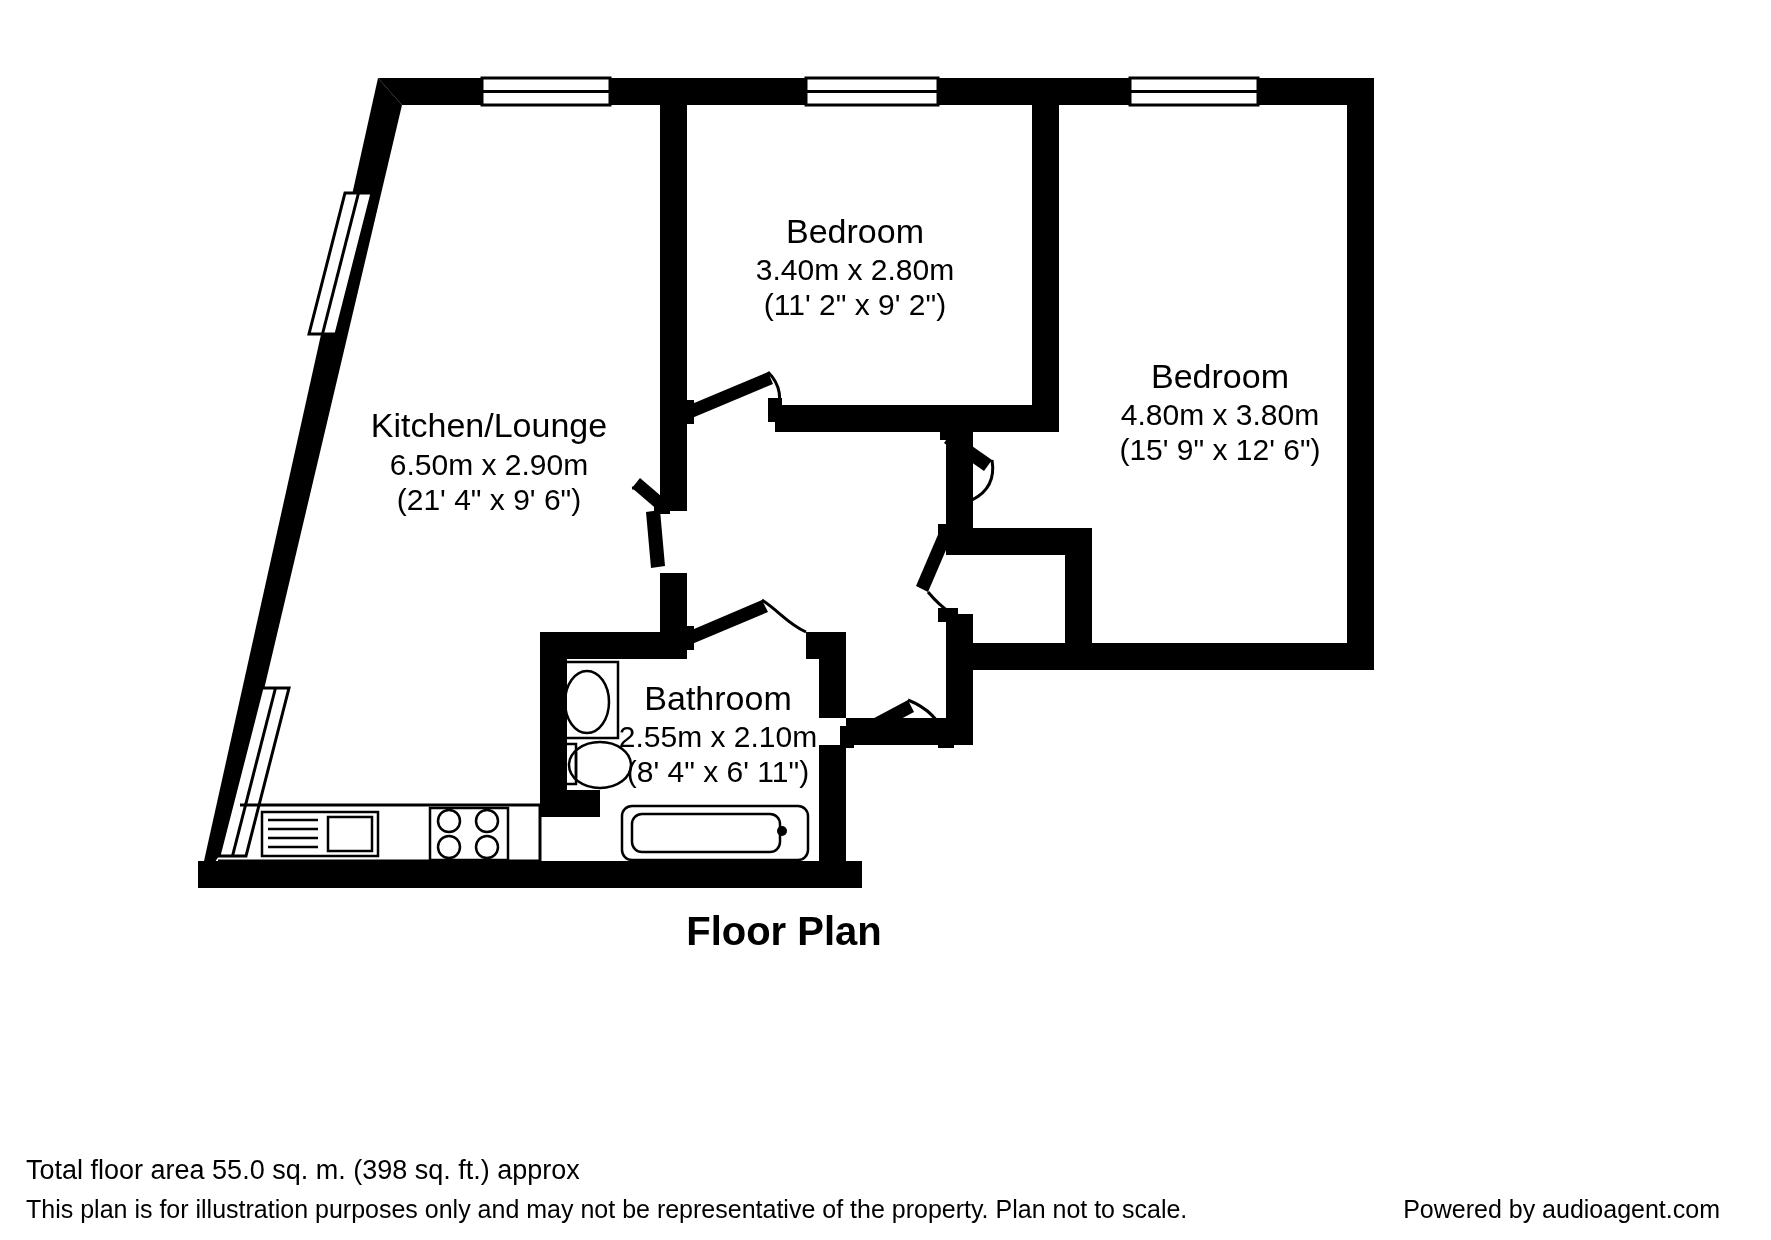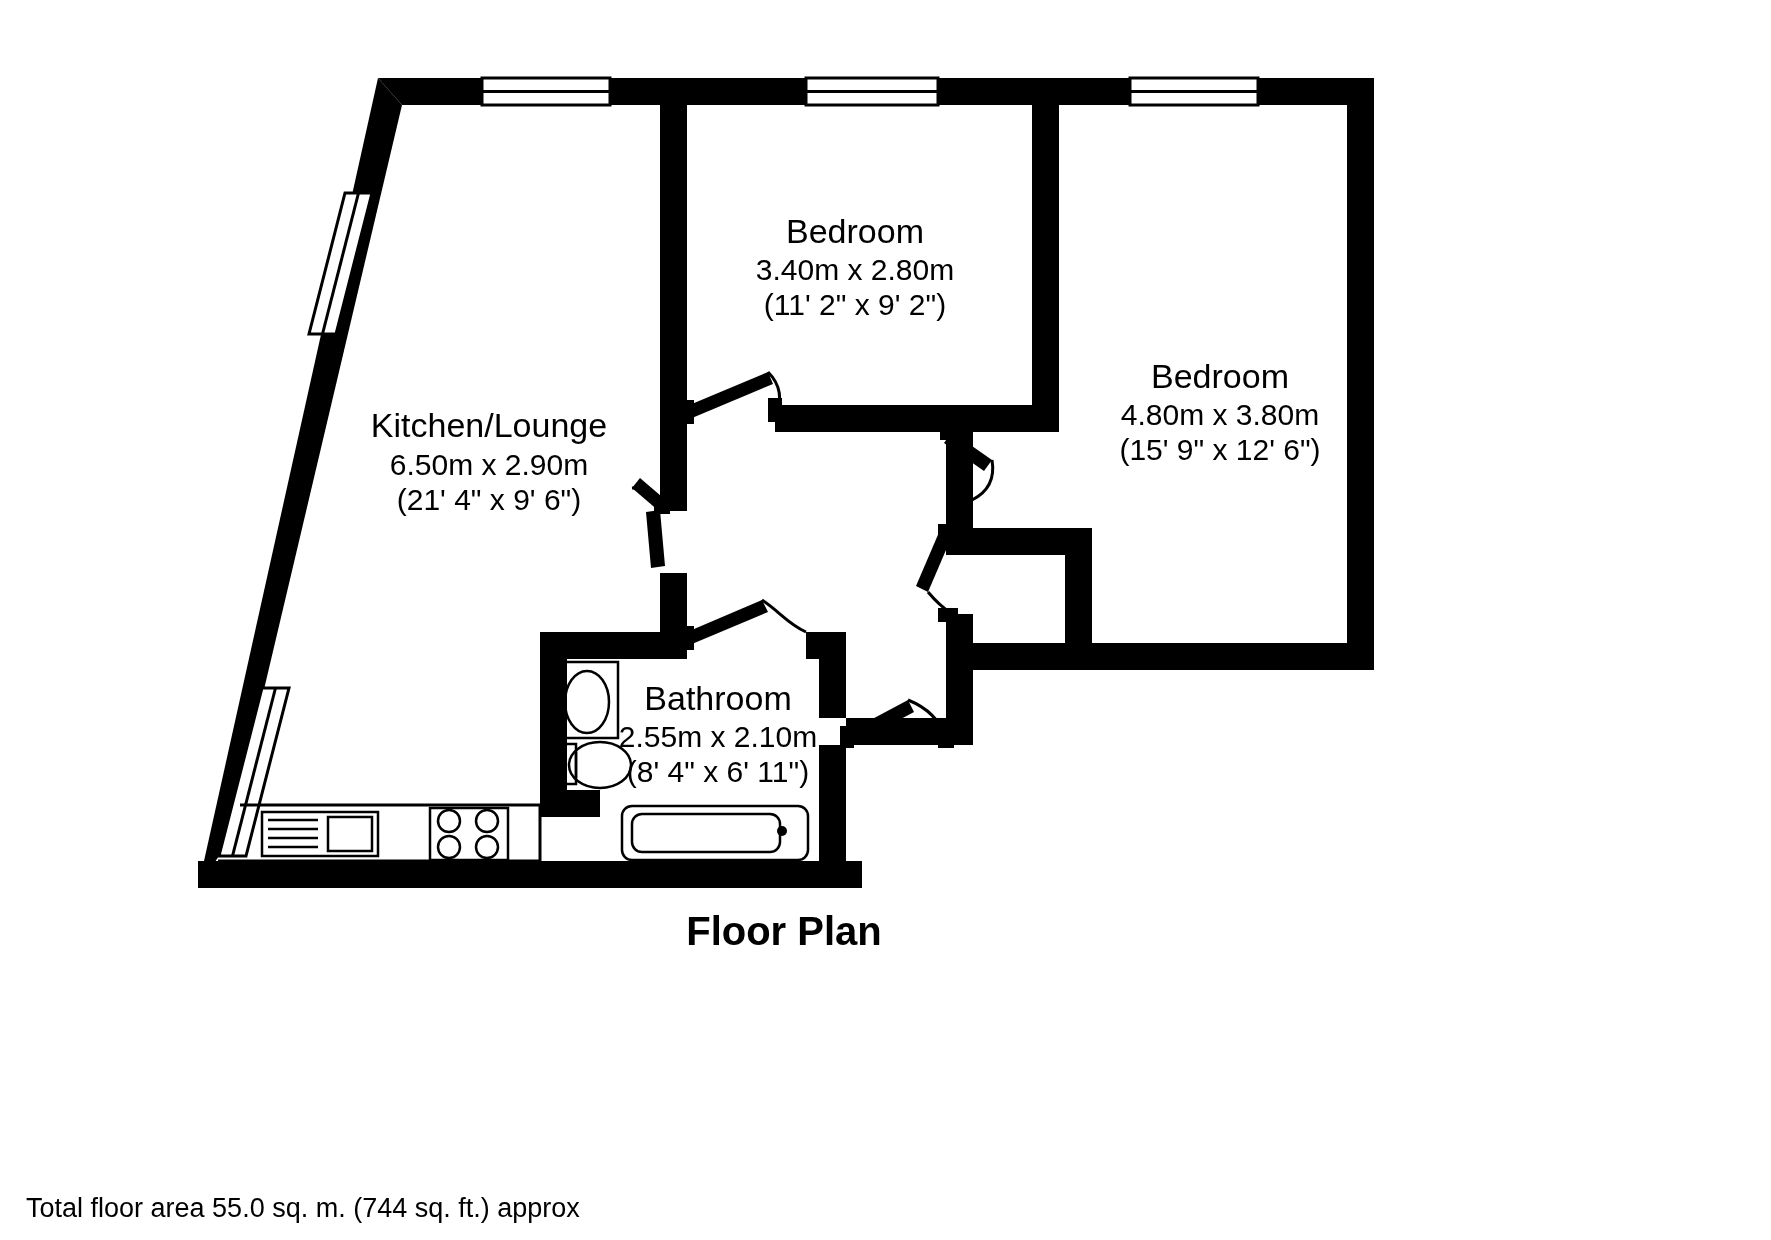--- a/index.html
+++ b/index.html
@@ -282,16 +282,20 @@
       <text class="label-room" x="718" y="710">Bathroom</text>
       <text class="label-dim" x="718" y="747">2.55m x 2.10m</text>
       <text class="label-dim" x="718" y="782">(8' 4" x 6' 11")</text>
     </g>
 
     <text class="plan-title" x="784" y="945">Floor Plan</text>
 
   </svg>
 
   <div class="footer">
-    <div class="footer-area">Total floor area 55.0 sq. m. (744 sq. ft.) approx</div>
+    <div class="footer-area">Total floor area 55.0 sq. m. (398 sq. ft.) approx</div>
+    <div class="footer-row">
+      <div class="footer-disclaimer">This plan is for illustration purposes only and may not be representative of the property. Plan not to scale.</div>
+      <div class="footer-powered">Powered by audioagent.com</div>
+    </div>
   </div>
 
 </div>
 
 </body></html>

